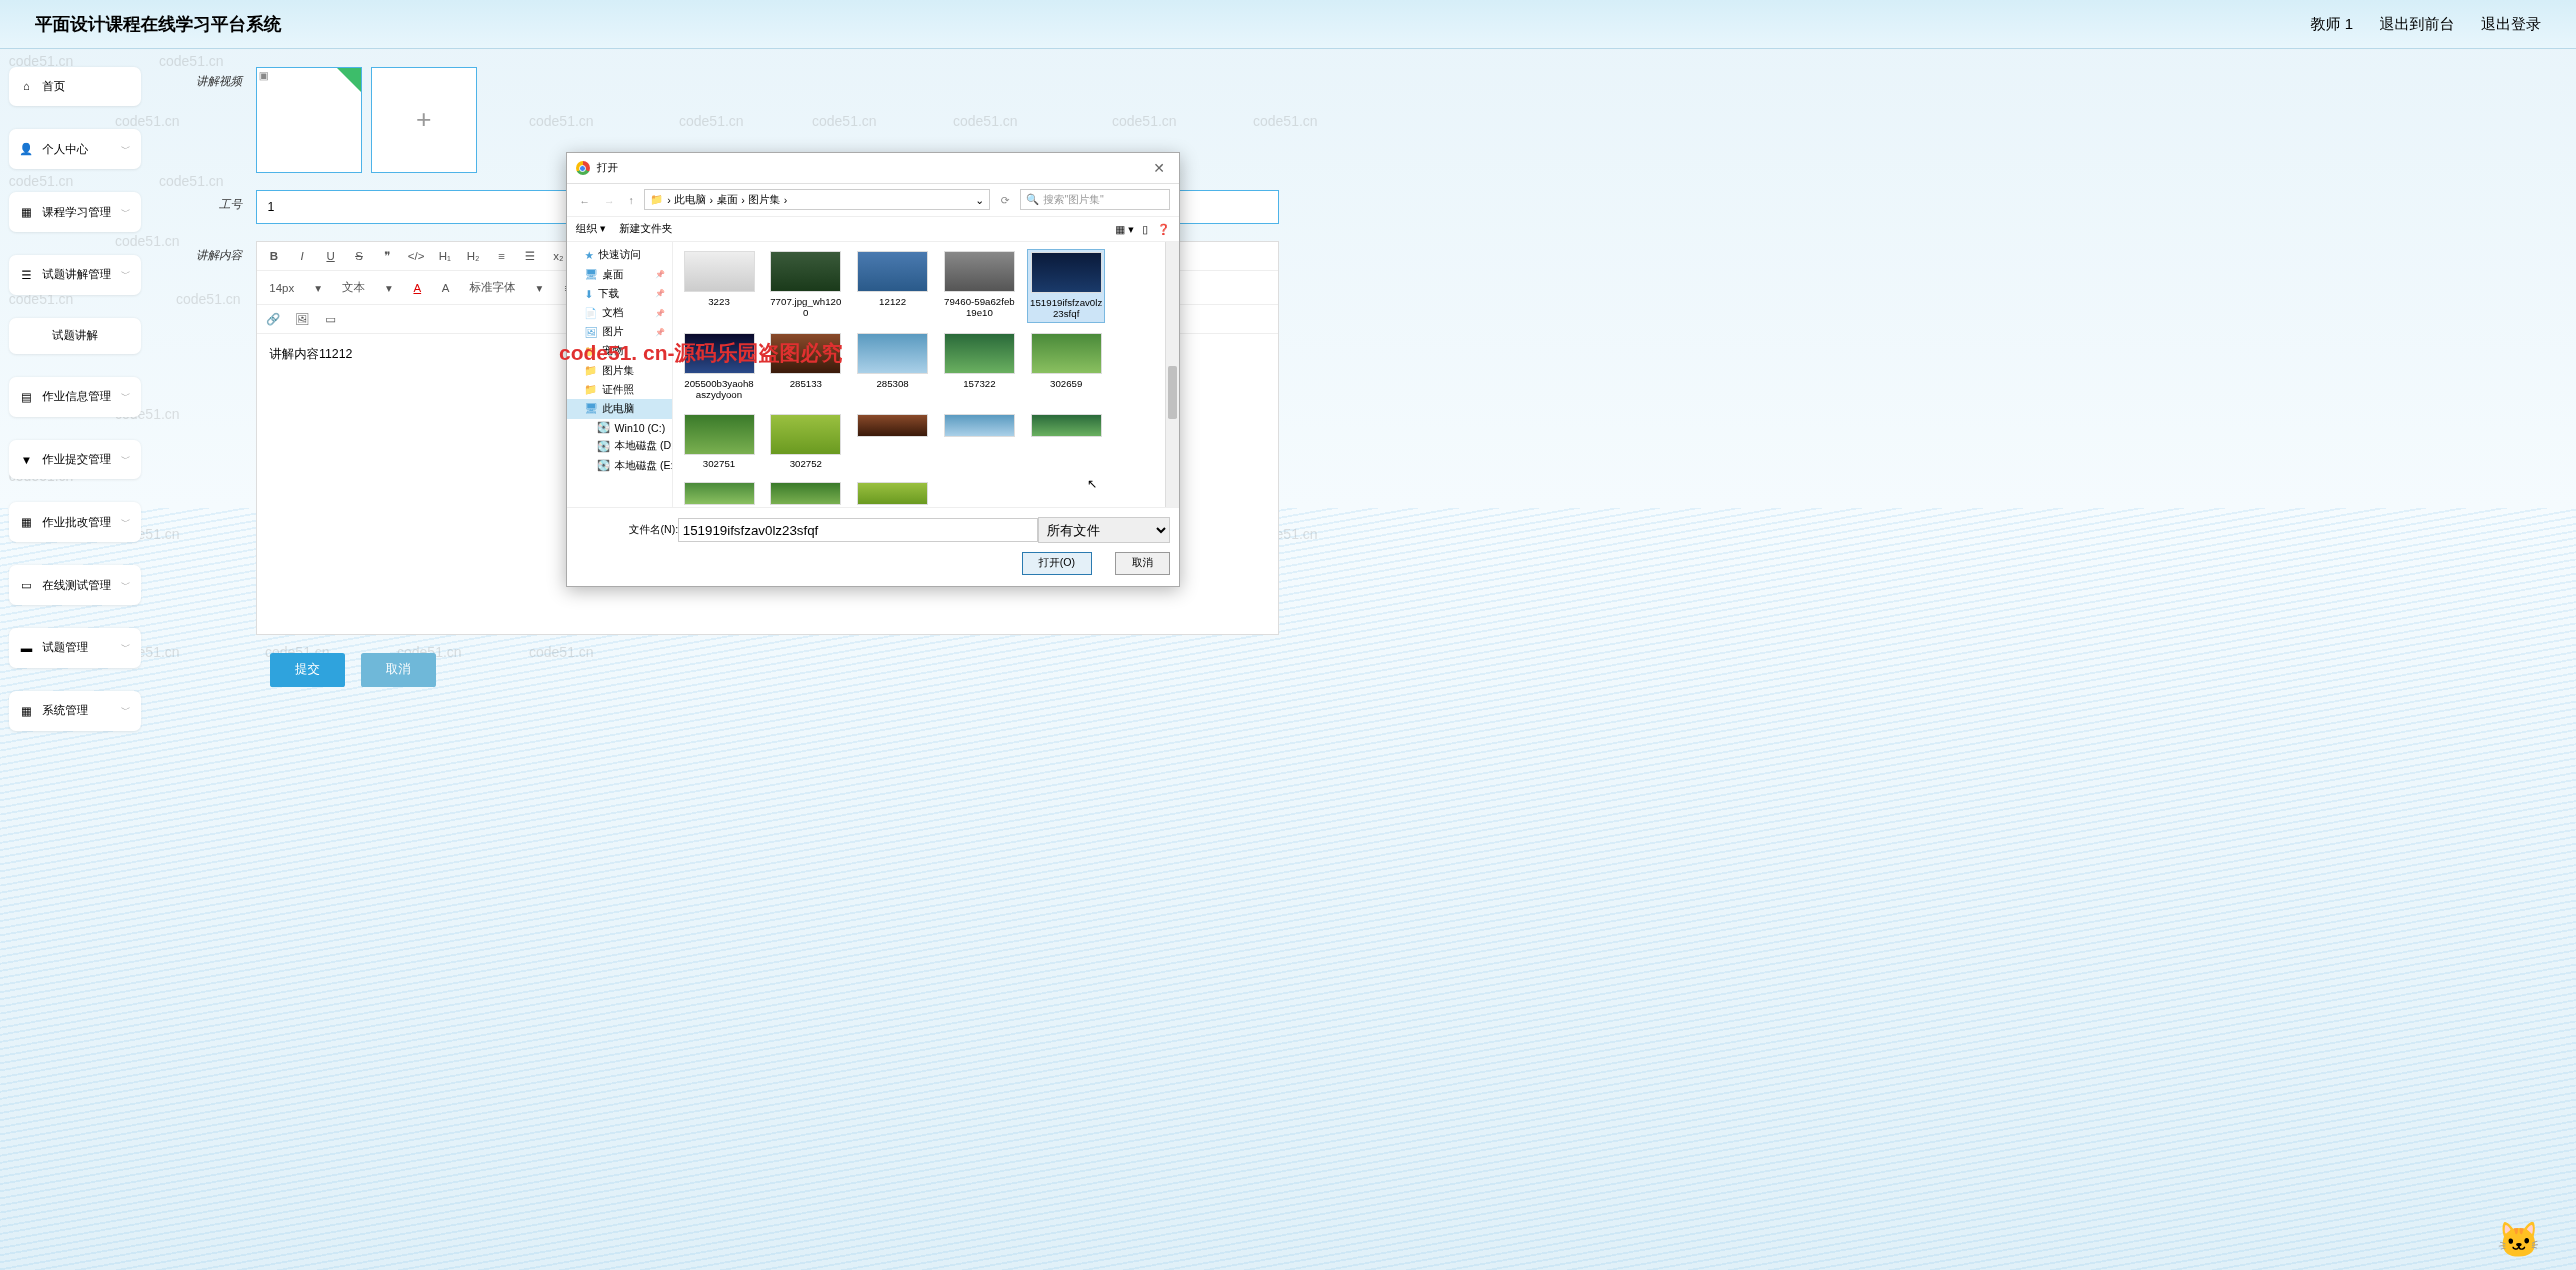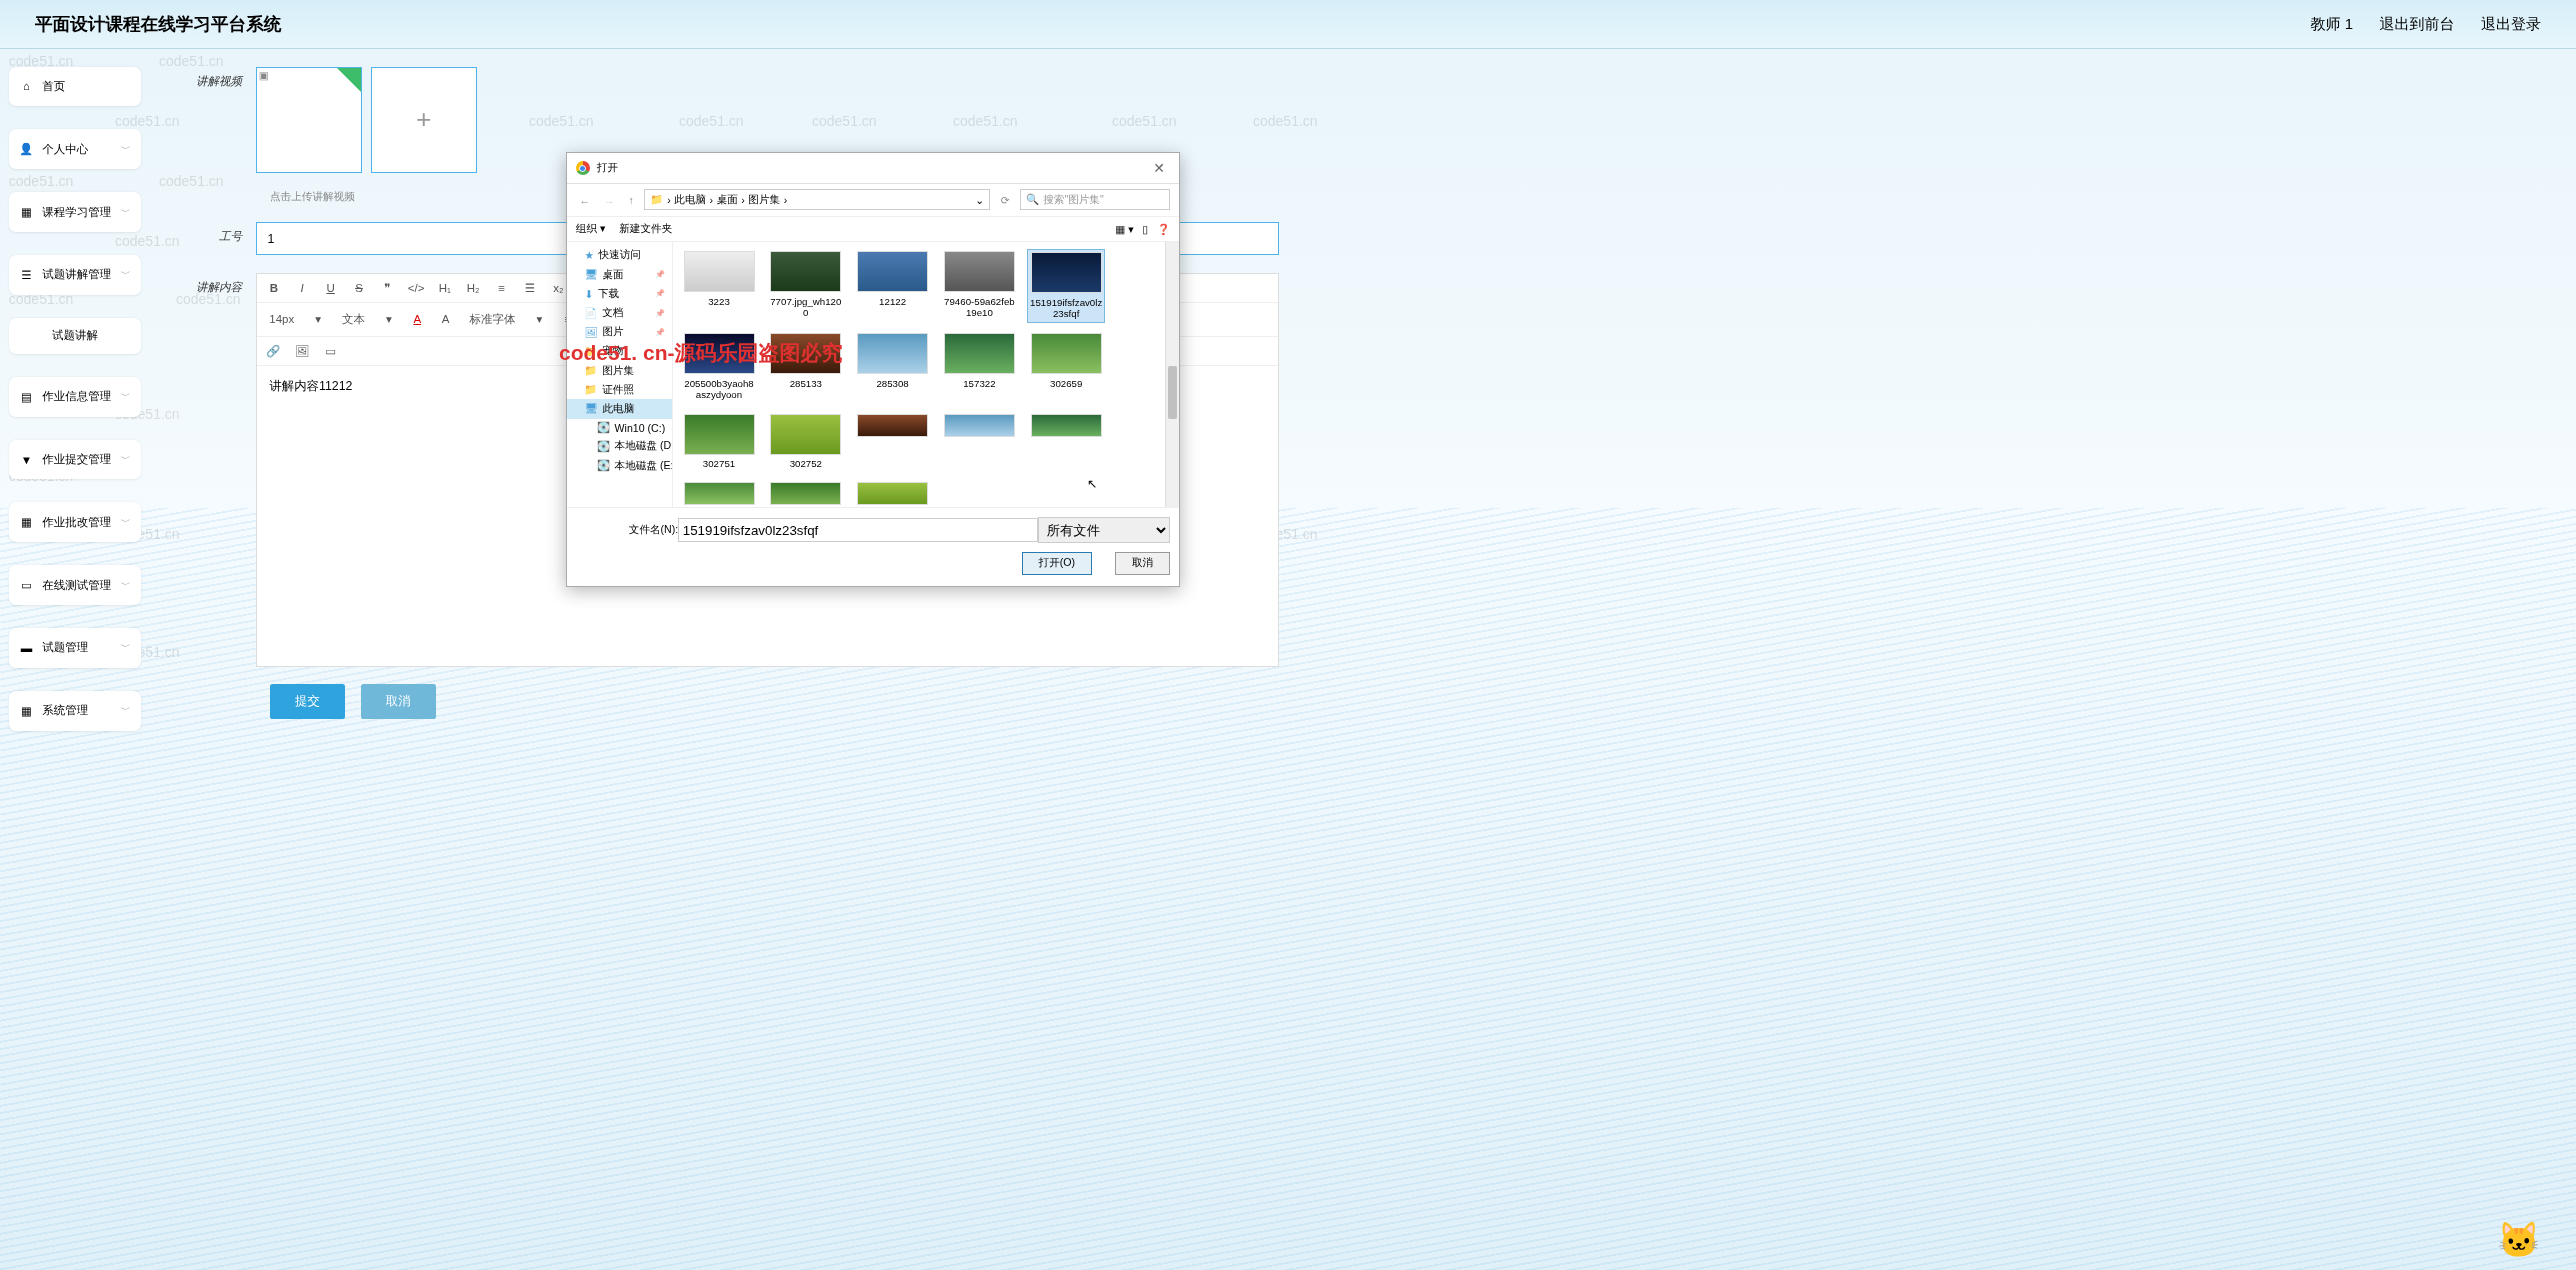--- a/index.html
+++ b/index.html
@@ -184,21 +184,20 @@
   </div>
 
   <div class="main">
     <div class="form-row">
       <div class="form-label">讲解视频</div>
       <div class="upload-box has">
           <span style="font-size:10.6px;padding:1.8px;color:#888">▣</span>
         </div>
       <div class="upload-box">+</div>
     </div>
-    <div class="hint">点击上传讲解视频</div>
 
     <div class="form-row">
       <div class="form-label">工号</div>
       <input class="input-field" value="1" style="">
     </div>
 
     <div class="form-row">
       <div class="form-label">讲解内容</div>
       <div class="editor" style="flex:1;max-width:1023px">
         <div class="toolbar-row">

